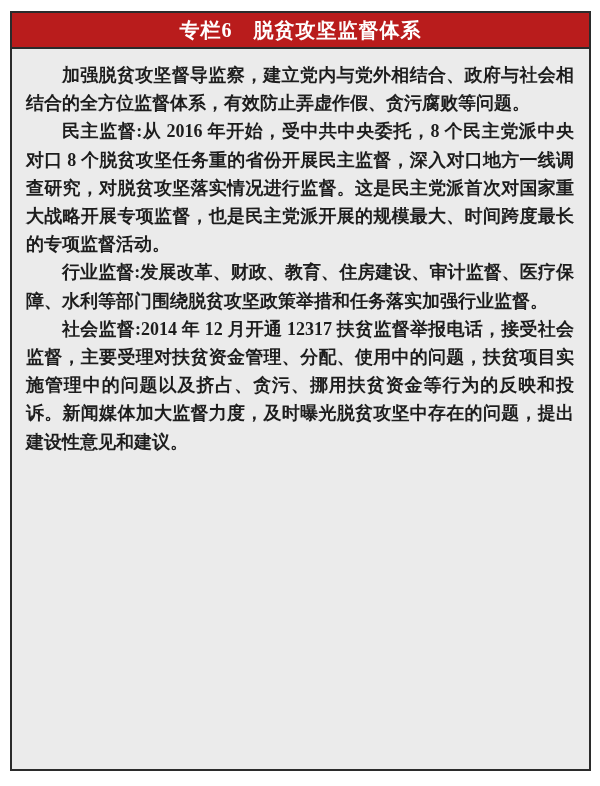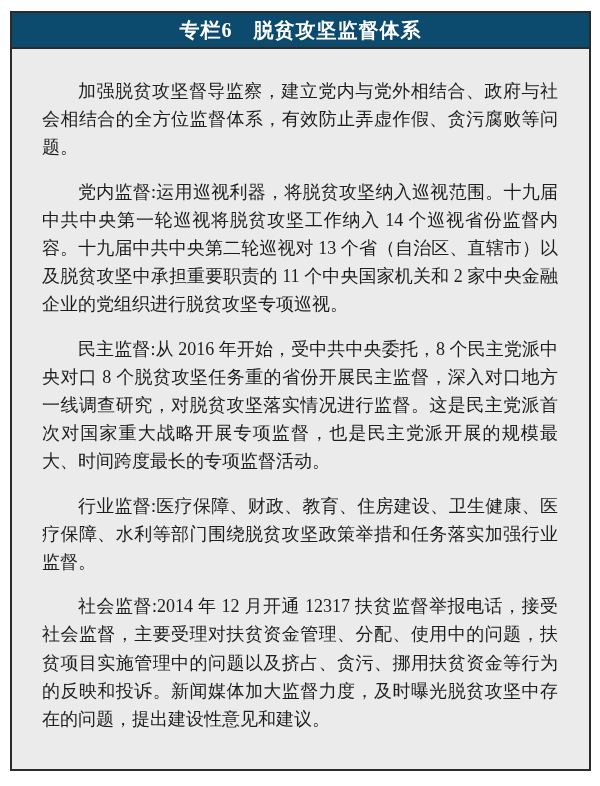--- a/index.html
+++ b/index.html
@@ -24,21 +24,21 @@
     left: 10px;
     top: 11px;
     width: 581px;
     height: 760px;
     box-sizing: border-box;
     border: 2px solid #2b2b2b;
     background: #ebebeb;
   }
   .panel-header {
     height: 34px;
-    background: #0c4a6e;
+    background: #b91c1c;
     border-bottom: 2px solid #2b2b2b;
     display: flex;
     align-items: center;
     justify-content: center;
   }
   .panel-title {
     color: #ffffff;
     font-weight: bold;
     font-size: 20px;
     letter-spacing: 1px;
@@ -46,34 +46,34 @@
   }
   .panel-body {
     padding: 12px 15px 0 14px;
     font-size: 18px;
     line-height: 28.2px;
     color: #1d1d1d;
     text-align: justify;
     text-justify: inter-ideograph;
   }
   .panel-body p {
-    margin: 16px;
+    margin: 0;
     text-indent: 2em;
     word-break: break-all;
+    font-weight: bold;
   }
 </style>
 </head>
 <body>
 
 <div class="page">
   <div class="column-panel">
     <div class="panel-header">
       <span class="panel-title">专栏6　脱贫攻坚监督体系</span>
     </div>
     <div class="panel-body">
       <p>加强脱贫攻坚督导监察，建立党内与党外相结合、政府与社会相结合的全方位监督体系，有效防止弄虚作假、贪污腐败等问题。</p>
-      <p>党内监督:运用巡视利器，将脱贫攻坚纳入巡视范围。十九届中共中央第一轮巡视将脱贫攻坚工作纳入 14 个巡视省份监督内容。十九届中共中央第二轮巡视对 13 个省（自治区、直辖市）以及脱贫攻坚中承担重要职责的 11 个中央国家机关和 2 家中央金融企业的党组织进行脱贫攻坚专项巡视。</p>
       <p>民主监督:从 2016 年开始，受中共中央委托，8 个民主党派中央对口 8 个脱贫攻坚任务重的省份开展民主监督，深入对口地方一线调查研究，对脱贫攻坚落实情况进行监督。这是民主党派首次对国家重大战略开展专项监督，也是民主党派开展的规模最大、时间跨度最长的专项监督活动。</p>
-      <p>行业监督:医疗保障、财政、教育、住房建设、卫生健康、医疗保障、水利等部门围绕脱贫攻坚政策举措和任务落实加强行业监督。</p>
+      <p>行业监督:发展改革、财政、教育、住房建设、审计监督、医疗保障、水利等部门围绕脱贫攻坚政策举措和任务落实加强行业监督。</p>
       <p>社会监督:2014 年 12 月开通 12317 扶贫监督举报电话，接受社会监督，主要受理对扶贫资金管理、分配、使用中的问题，扶贫项目实施管理中的问题以及挤占、贪污、挪用扶贫资金等行为的反映和投诉。新闻媒体加大监督力度，及时曝光脱贫攻坚中存在的问题，提出建设性意见和建议。</p>
     </div>
   </div>
 </div>
 
 </body></html>

